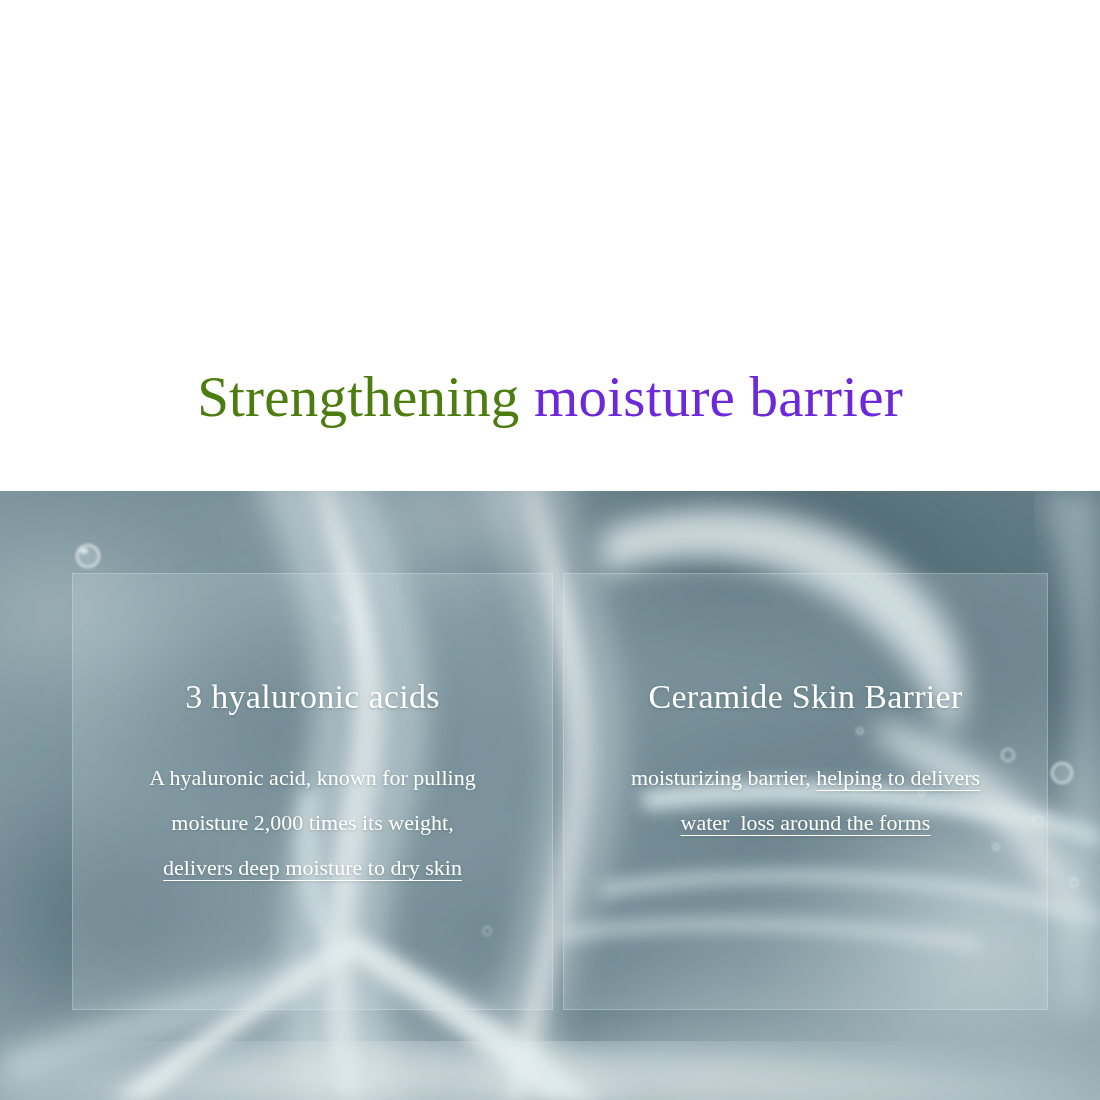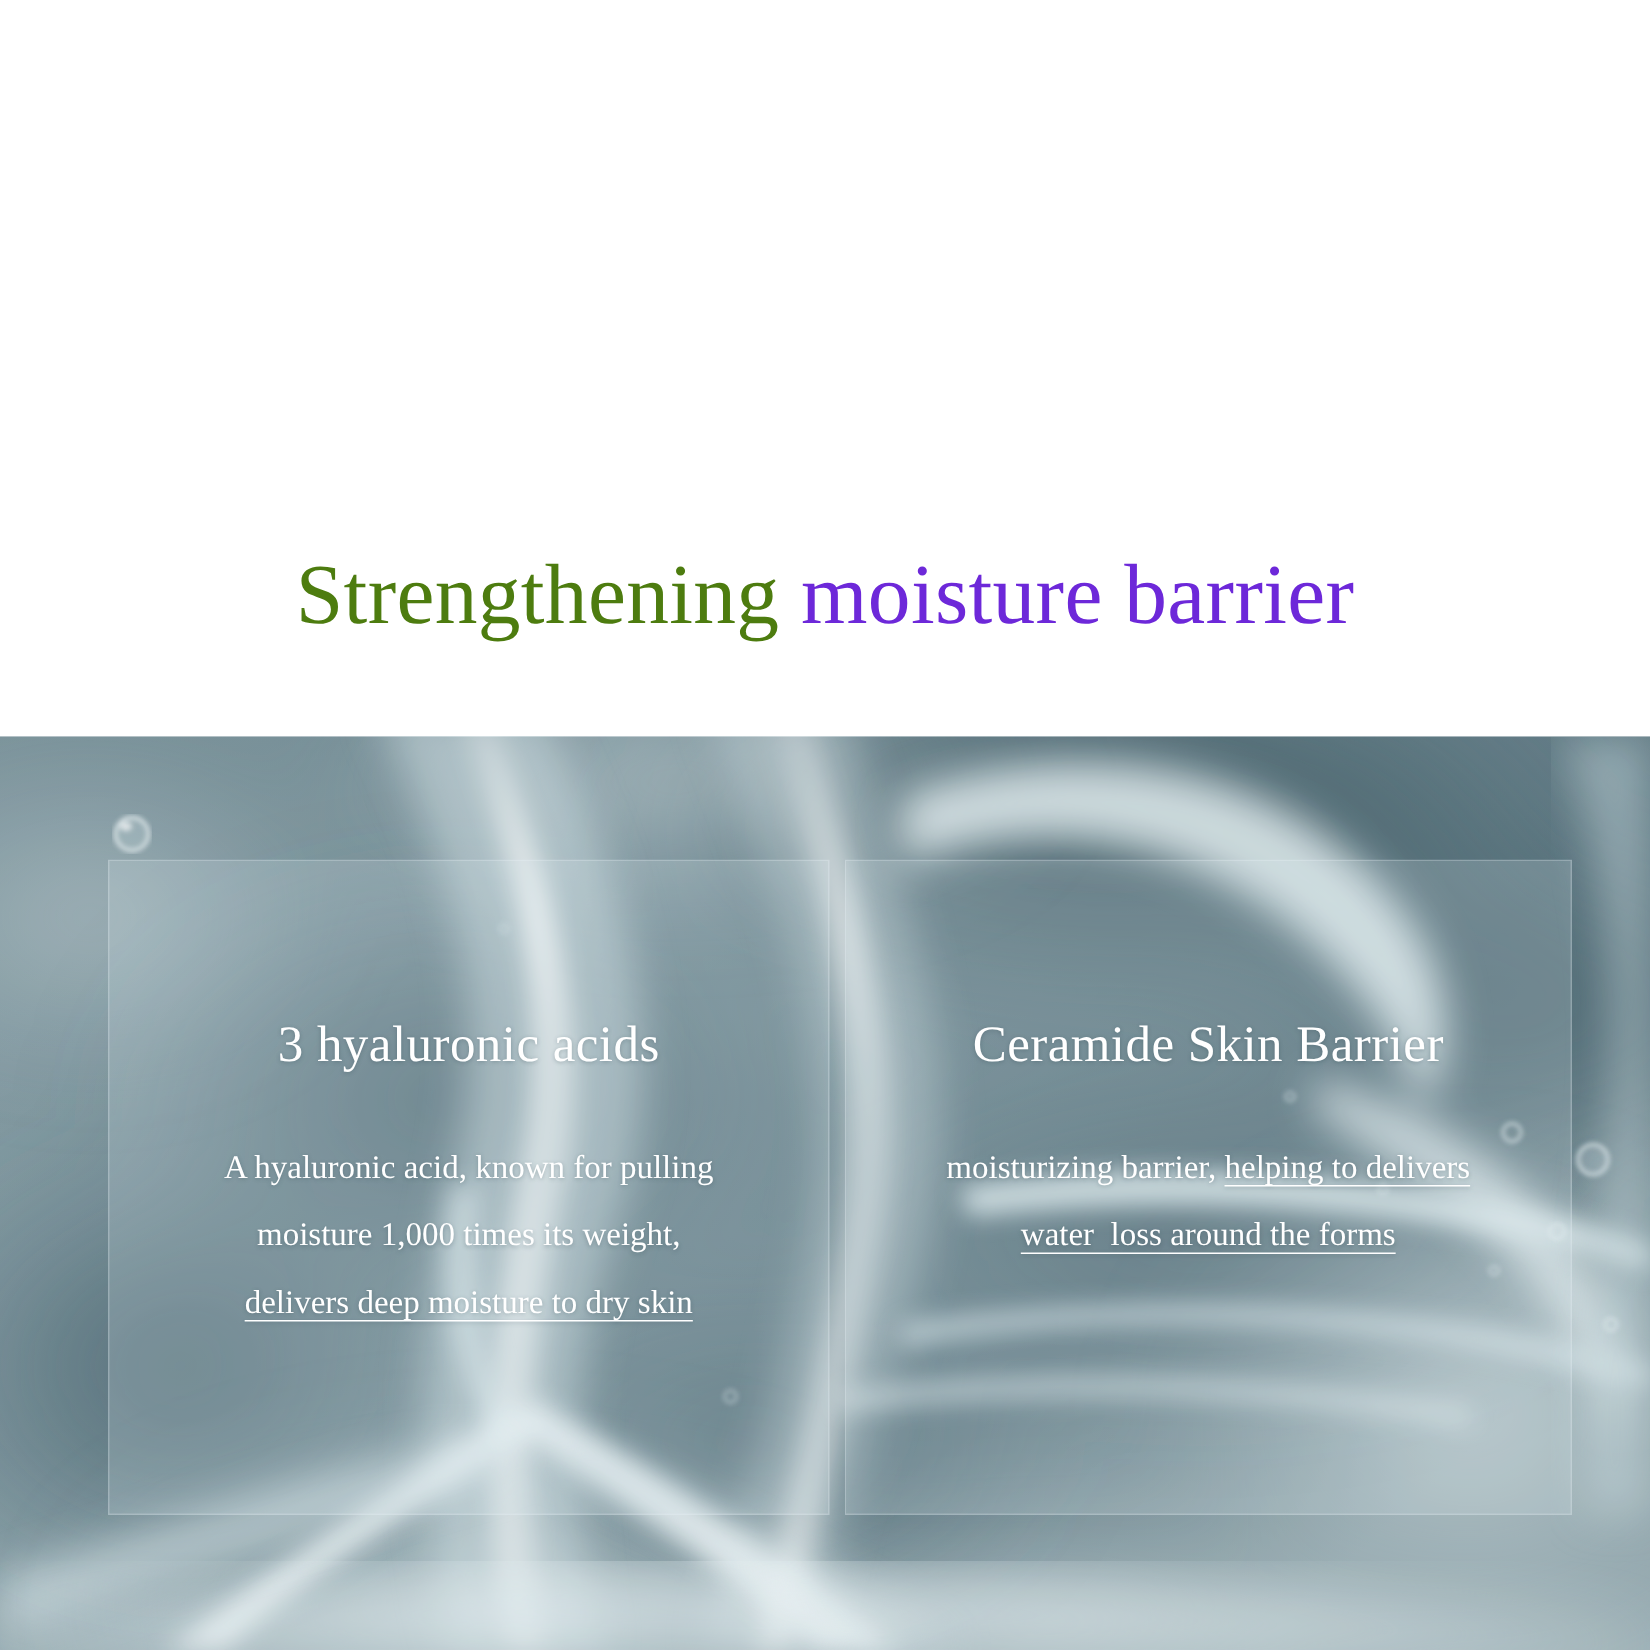--- a/index.html
+++ b/index.html
@@ -286,21 +286,21 @@
         </g>
       </g>
 
       <rect x="0" y="0" width="1100" height="609" fill="#7d959e" opacity="0.06"></rect>
     </svg>
 
     <div class="card card-left" style="top:82px;">
       <div class="card-title">3 hyaluronic acids</div>
       <div class="card-body">
         <span class="line"><span>A hyaluronic acid, known for pulling</span><span class="ul"></span></span>
-        <span class="line"><span>moisture 1,000 times its weight,</span><span class="ul"></span></span>
+        <span class="line"><span>moisture 2,000 times its weight,</span><span class="ul"></span></span>
         <span class="line"><span></span><span class="ul">delivers deep moisture to dry skin</span></span>
       </div>
     </div>
 
     <div class="card card-right" style="top:82px;">
       <div class="card-title">Ceramide Skin Barrier</div>
       <div class="card-body">
         <span class="line"><span>moisturizing barrier, </span><span class="ul">helping to delivers</span></span>
         <span class="line"><span></span><span class="ul">water  loss around the forms</span></span>
       </div>

